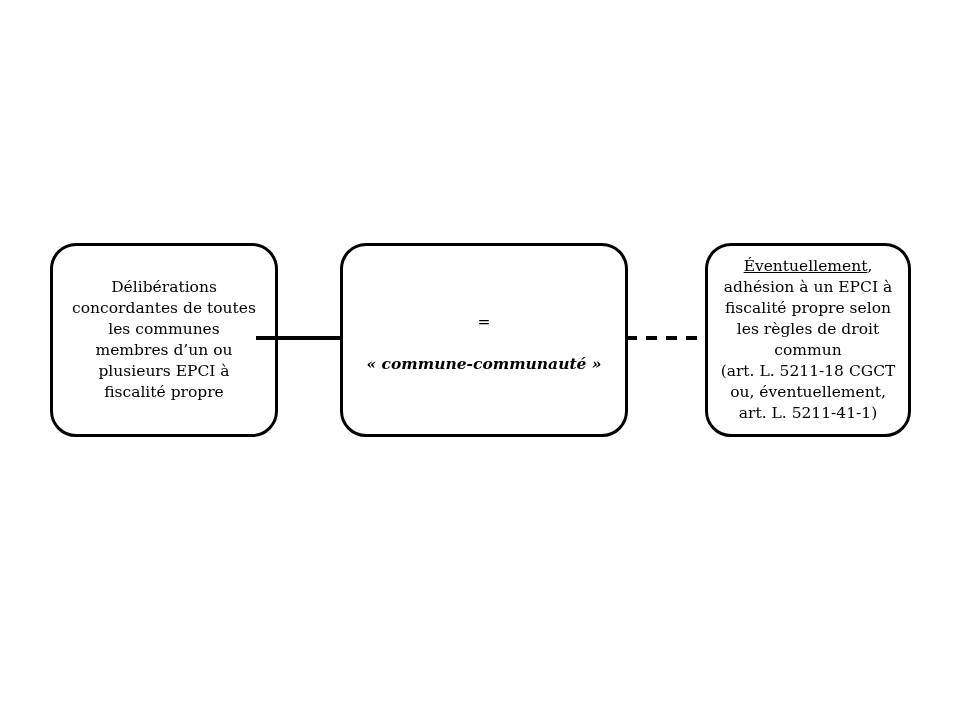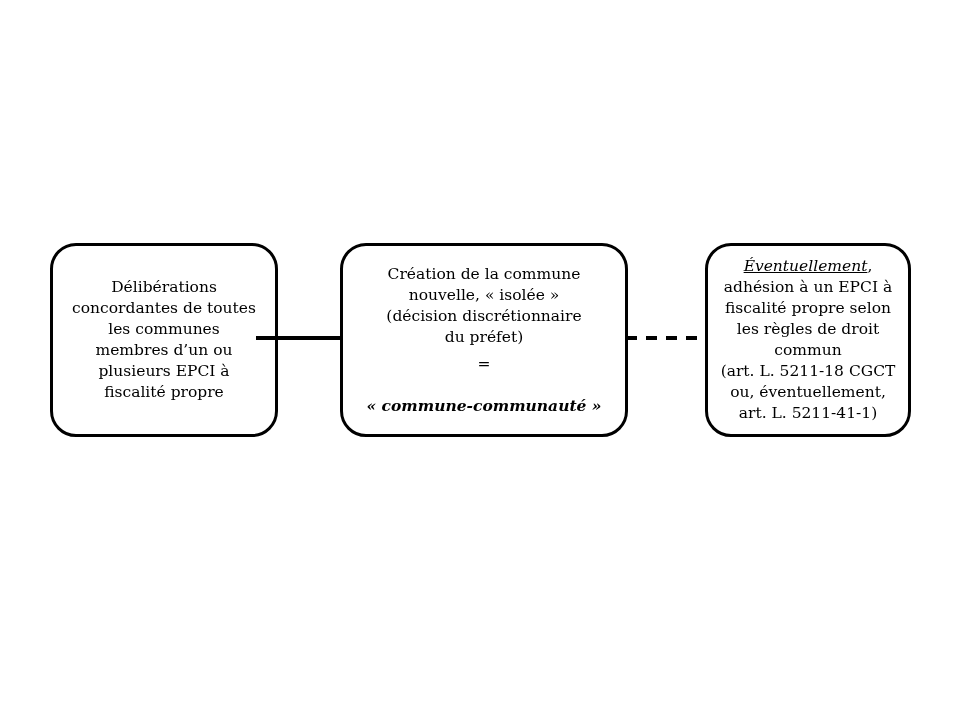--- a/index.html
+++ b/index.html
@@ -48,21 +48,20 @@
     margin: 6px 0 0 0;
   }
   .result-line {
     margin: 20px 0 0 0;
     font-weight: bold;
     font-style: italic;
     text-align: center;
   }
   .u {
     text-decoration: underline;
-    font-style: italic;
   }
   .connector {
     position: absolute;
     top: 336px;
     height: 4px;
   }
   .connector-solid {
     left: 256px;
     width: 86px;
     background: #000000;
@@ -83,24 +82,20 @@
 concordantes de toutes
 les communes
 membres d’un ou
 plusieurs EPCI à
 fiscalité propre</p>
   </div>
 
   <div class="connector connector-solid"></div>
 
   <div class="box box-2">
-    <p class="pre">Création de la commune
-nouvelle, « isolée »
-(décision discrétionnaire
-du préfet)</p>
     <p class="pre equals-line">=</p>
     <p class="pre result-line">« commune-communauté »</p>
   </div>
 
   <div class="connector connector-dashed"></div>
 
   <div class="box box-3">
     <p class="pre"><span class="u">Éventuellement</span><span>,</span><span>
 adhésion à un EPCI à
 fiscalité propre selon

